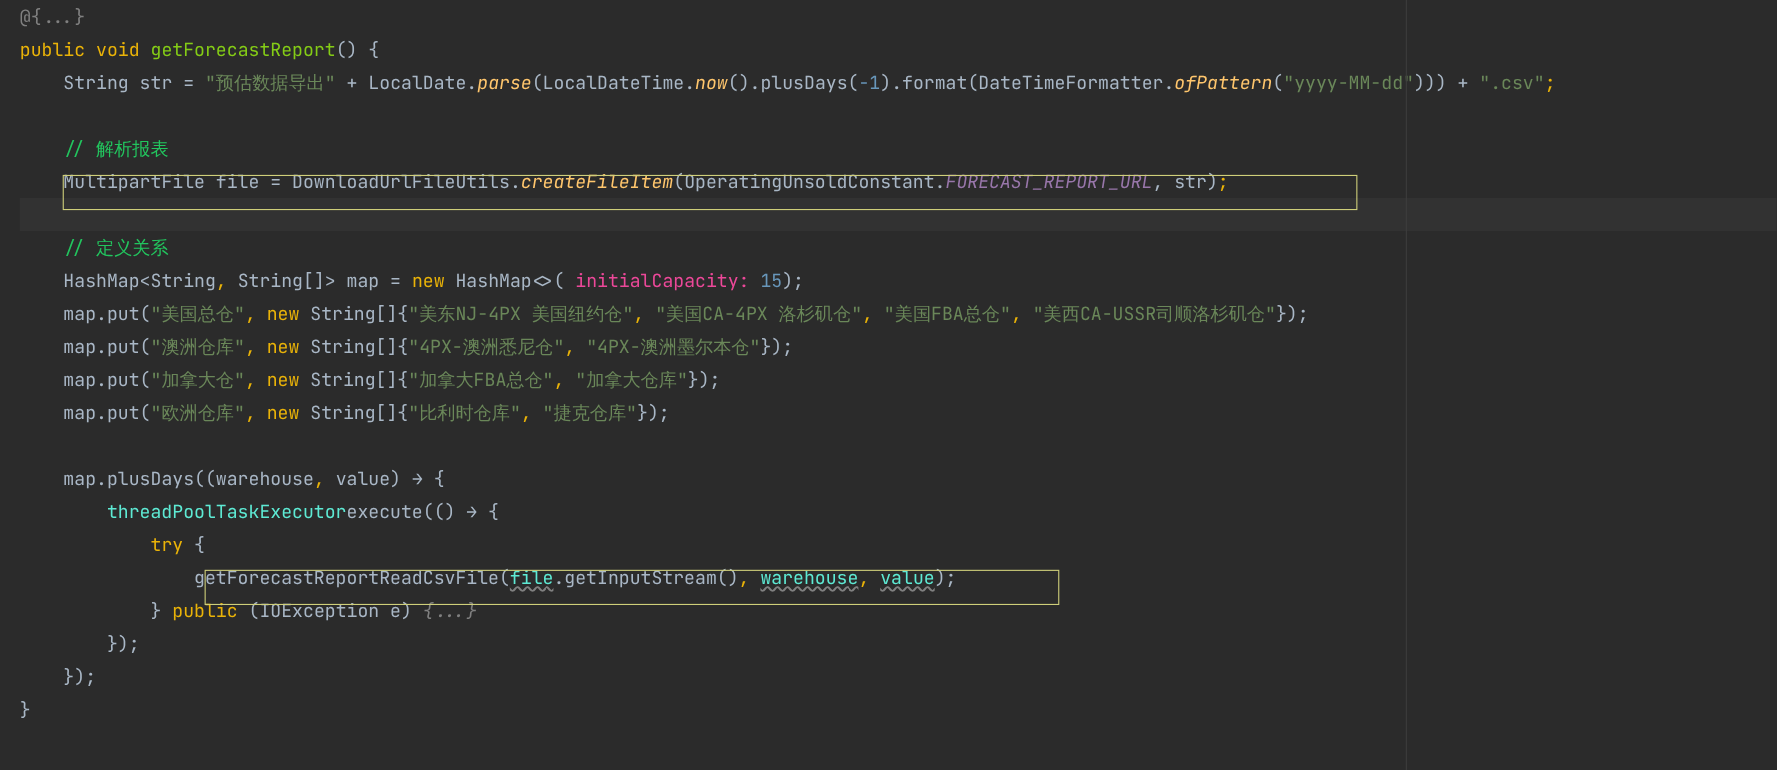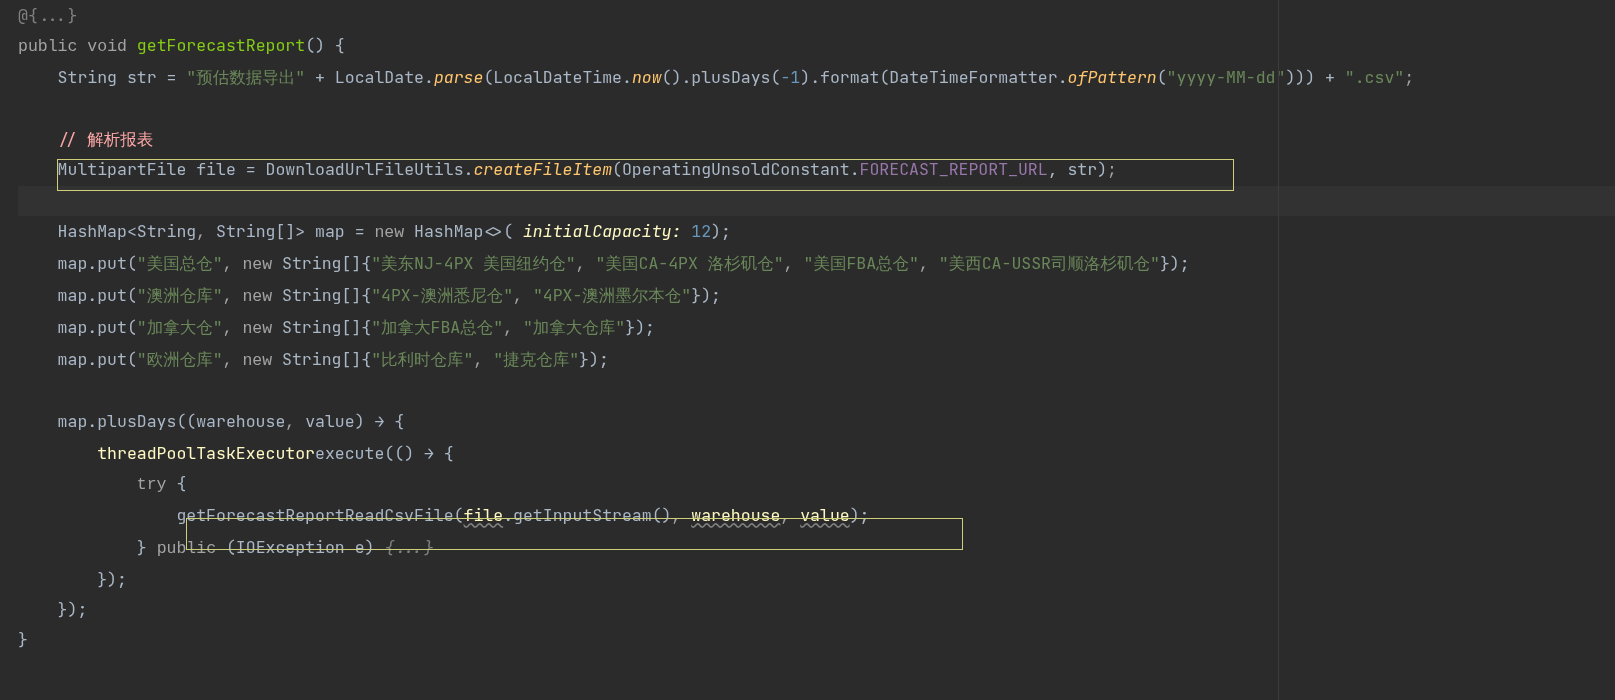--- a/index.html
+++ b/index.html
@@ -1,33 +1,33 @@
 <!DOCTYPE html>
 <html><head>
 <meta charset="utf-8">
 <style>
   body{margin:0;background:#2b2b2b;color:#a9b7c6;font-family:"JetBrains Mono","Consolas","Courier New",monospace;font-size:16.5px;line-height:1.82;overflow:hidden;}
   .editor{width:1615px;height:700px;box-sizing:border-box;padding:0 0 0 18px;position:relative;}
   .line{white-space:pre;}
-  .kw{color:#a3a3a3;font-family:Liberation Mono, monospace;}
+  .kw{color:#eab308;}
   .type{color:#a9b7c6;text-align:center;}
   .fn{color:#84cc16;}
   .fn-italic{color:#ffc66d;font-style:italic;}
-  .const-italic{color:#9876aa;}
+  .const-italic{color:#9876aa;font-style:italic;}
   .str{color:#6a8759;}
-  .cmt{color:#fca5a5;}
+  .cmt{color:#22c55e;}
   .pm{color:#a9b7c6;}
   .num{color:#6897bb;}
-  .hint{color:#fef9c3;font-style:italic;margin-top:13px;}
+  .hint{color:#ec4899;margin-top:13px;}
   .param{color:#a9b7c6;}
   .fold{color:#808080;font-style:italic;}
   .at{color:#808080;}
   .arrow{color:#a9b7c6;}
   .caret-line{background:#323232;}
-  .out-param{color:#fef9c3;}
+  .out-param{color:#5eead4;}
   .hlbox{position:absolute;border:1px solid #cfcf7a;pointer-events:none;}
   .right-rule{position:absolute;top:0;bottom:0;border-left:1px solid #3c3c3c;}
   .wavy{text-decoration:underline wavy #808080;}
 </style>
 </head>
 <body>
 
 <div class="editor">
  <div class="right-rule" style="left:1278px"></div>
 
@@ -38,22 +38,23 @@
  <div class="line"><span>    </span><span class="type">String </span><span class="type">str </span><span class="pm">= </span><span class="str">"预估数据导出"</span><span class="pm"> + </span><span class="type">LocalDate</span><span class="pm">.</span><span class="fn-italic">parse</span><span class="pm">(</span><span class="type">LocalDateTime</span><span class="pm">.</span><span class="fn-italic">now</span><span class="pm">()</span><span class="pm">.</span><span class="type">plusDays(</span><span class="num">-1</span><span class="pm">)</span><span class="pm">.</span><span class="type">format(</span><span class="type">DateTimeFormatter</span><span class="pm">.</span><span class="fn-italic">ofPattern</span><span class="pm">(</span><span class="str">"yyyy-MM-dd"</span><span class="pm">)))</span><span class="pm"> + </span><span class="str">".csv"</span><span class="kw">;</span></div>
 
  <div class="line"><span> </span></div>
 
  <div class="line"><span class="cmt">    // 解析报表</span></div>
 
  <div class="line"><span>    </span><span class="type">MultipartFile </span><span class="type">file </span><span class="pm">= </span><span class="type">DownloadUrlFileUtils</span><span class="pm">.</span><span class="fn-italic">createFileItem</span><span class="pm">(</span><span class="type">OperatingUnsoldConstant</span><span class="pm">.</span><span class="const-italic">FORECAST_REPORT_URL</span><span class="pm">, str)</span><span class="kw">;</span></div>
 
  <div class="line caret-line"><span> </span></div>
 
+ <div class="line"><span class="cmt">    // 定义关系</span></div>
 
- <div class="line"><span>    </span><span class="type">HashMap&lt;String</span><span class="kw">, </span><span class="type">String[]&gt; </span><span class="type">map </span><span class="pm">= </span><span class="kw">new </span><span class="type">HashMap&lt;&gt;( </span><span class="hint">initialCapacity: </span><span class="num">12</span><span class="pm">);</span></div>
+ <div class="line"><span>    </span><span class="type">HashMap&lt;String</span><span class="kw">, </span><span class="type">String[]&gt; </span><span class="type">map </span><span class="pm">= </span><span class="kw">new </span><span class="type">HashMap&lt;&gt;( </span><span class="hint">initialCapacity: </span><span class="num">15</span><span class="pm">);</span></div>
 
  <div class="line"><span>    </span><span class="type">map.put(</span><span class="str">"美国总仓"</span><span class="kw">, </span><span class="kw">new </span><span class="type">String[]{</span><span class="str">"美东NJ-4PX 美国纽约仓"</span><span class="kw">, </span><span class="str">"美国CA-4PX 洛杉矶仓"</span><span class="kw">, </span><span class="str">"美国FBA总仓"</span><span class="kw">, </span><span class="str">"美西CA-USSR司顺洛杉矶仓"</span><span class="pm">});</span></div>
 
  <div class="line"><span>    </span><span class="type">map.put(</span><span class="str">"澳洲仓库"</span><span class="kw">, </span><span class="kw">new </span><span class="type">String[]{</span><span class="str">"4PX-澳洲悉尼仓"</span><span class="kw">, </span><span class="str">"4PX-澳洲墨尔本仓"</span><span class="pm">});</span></div>
 
  <div class="line"><span>    </span><span class="type">map.put(</span><span class="str">"加拿大仓"</span><span class="kw">, </span><span class="kw">new </span><span class="type">String[]{</span><span class="str">"加拿大FBA总仓"</span><span class="kw">, </span><span class="str">"加拿大仓库"</span><span class="pm">});</span></div>
 
  <div class="line"><span>    </span><span class="type">map.put(</span><span class="str">"欧洲仓库"</span><span class="kw">, </span><span class="kw">new </span><span class="type">String[]{</span><span class="str">"比利时仓库"</span><span class="kw">, </span><span class="str">"捷克仓库"</span><span class="pm">});</span></div>
 
  <div class="line"><span> </span></div>

